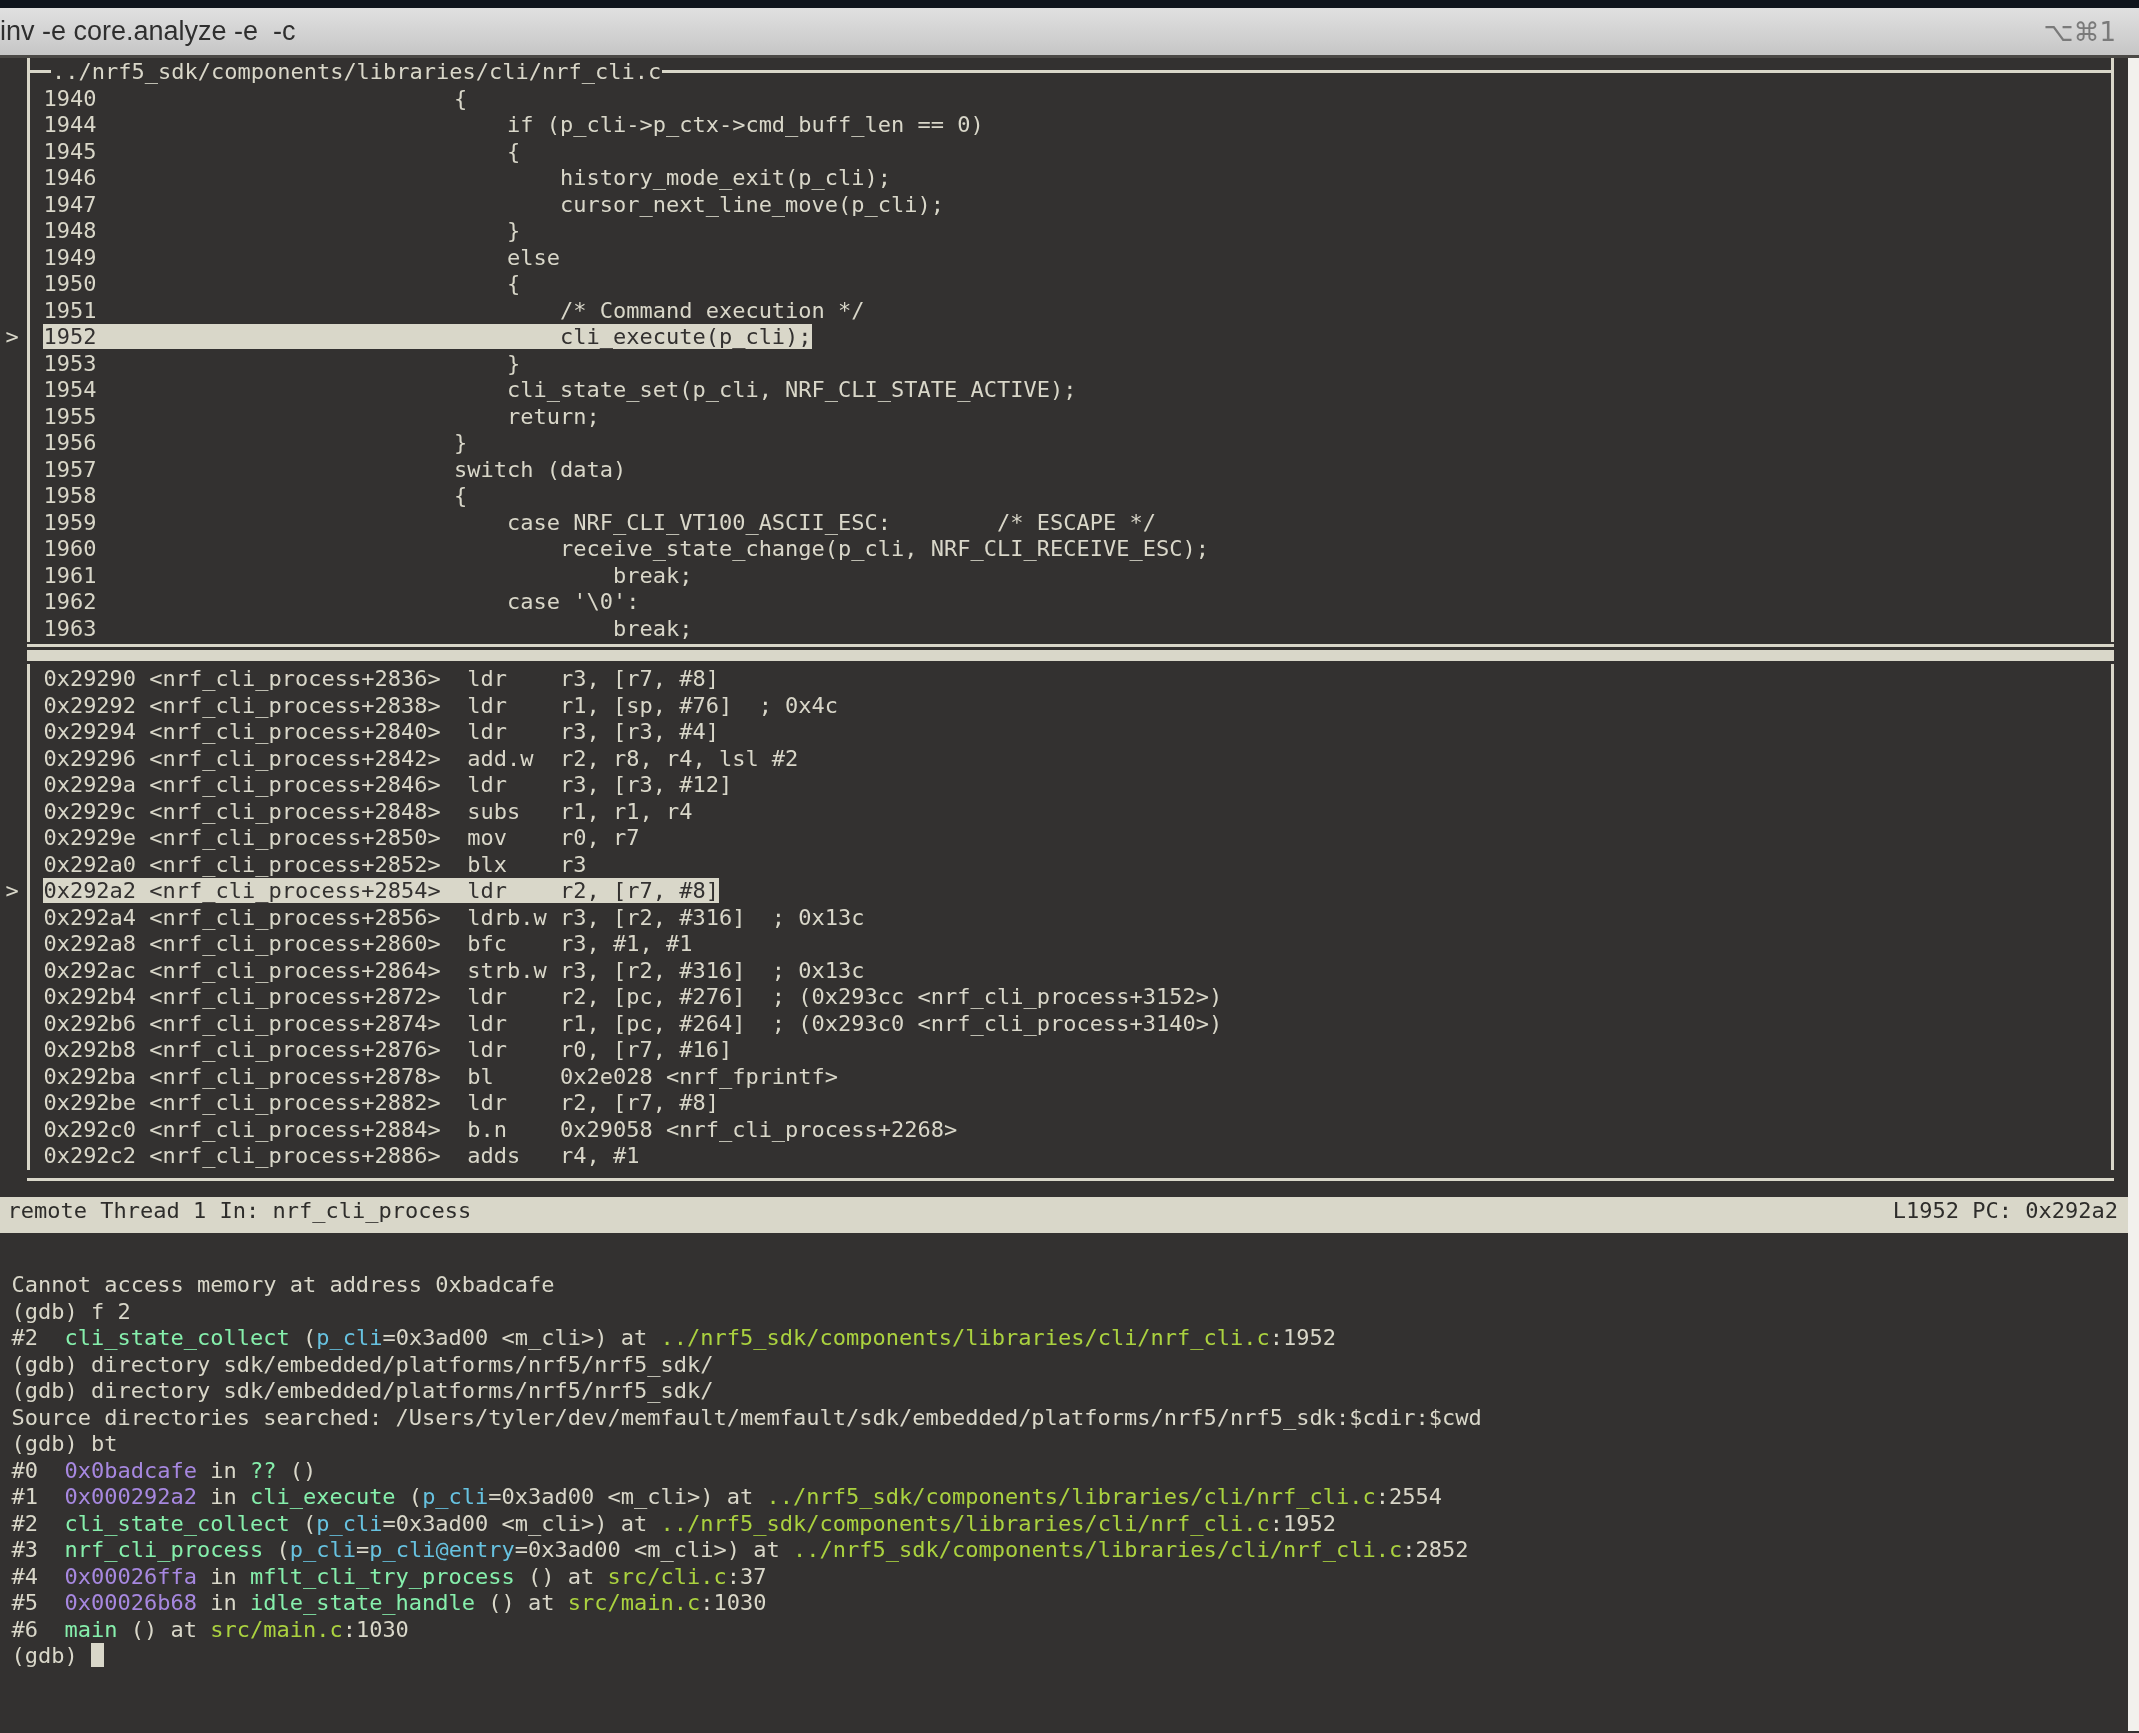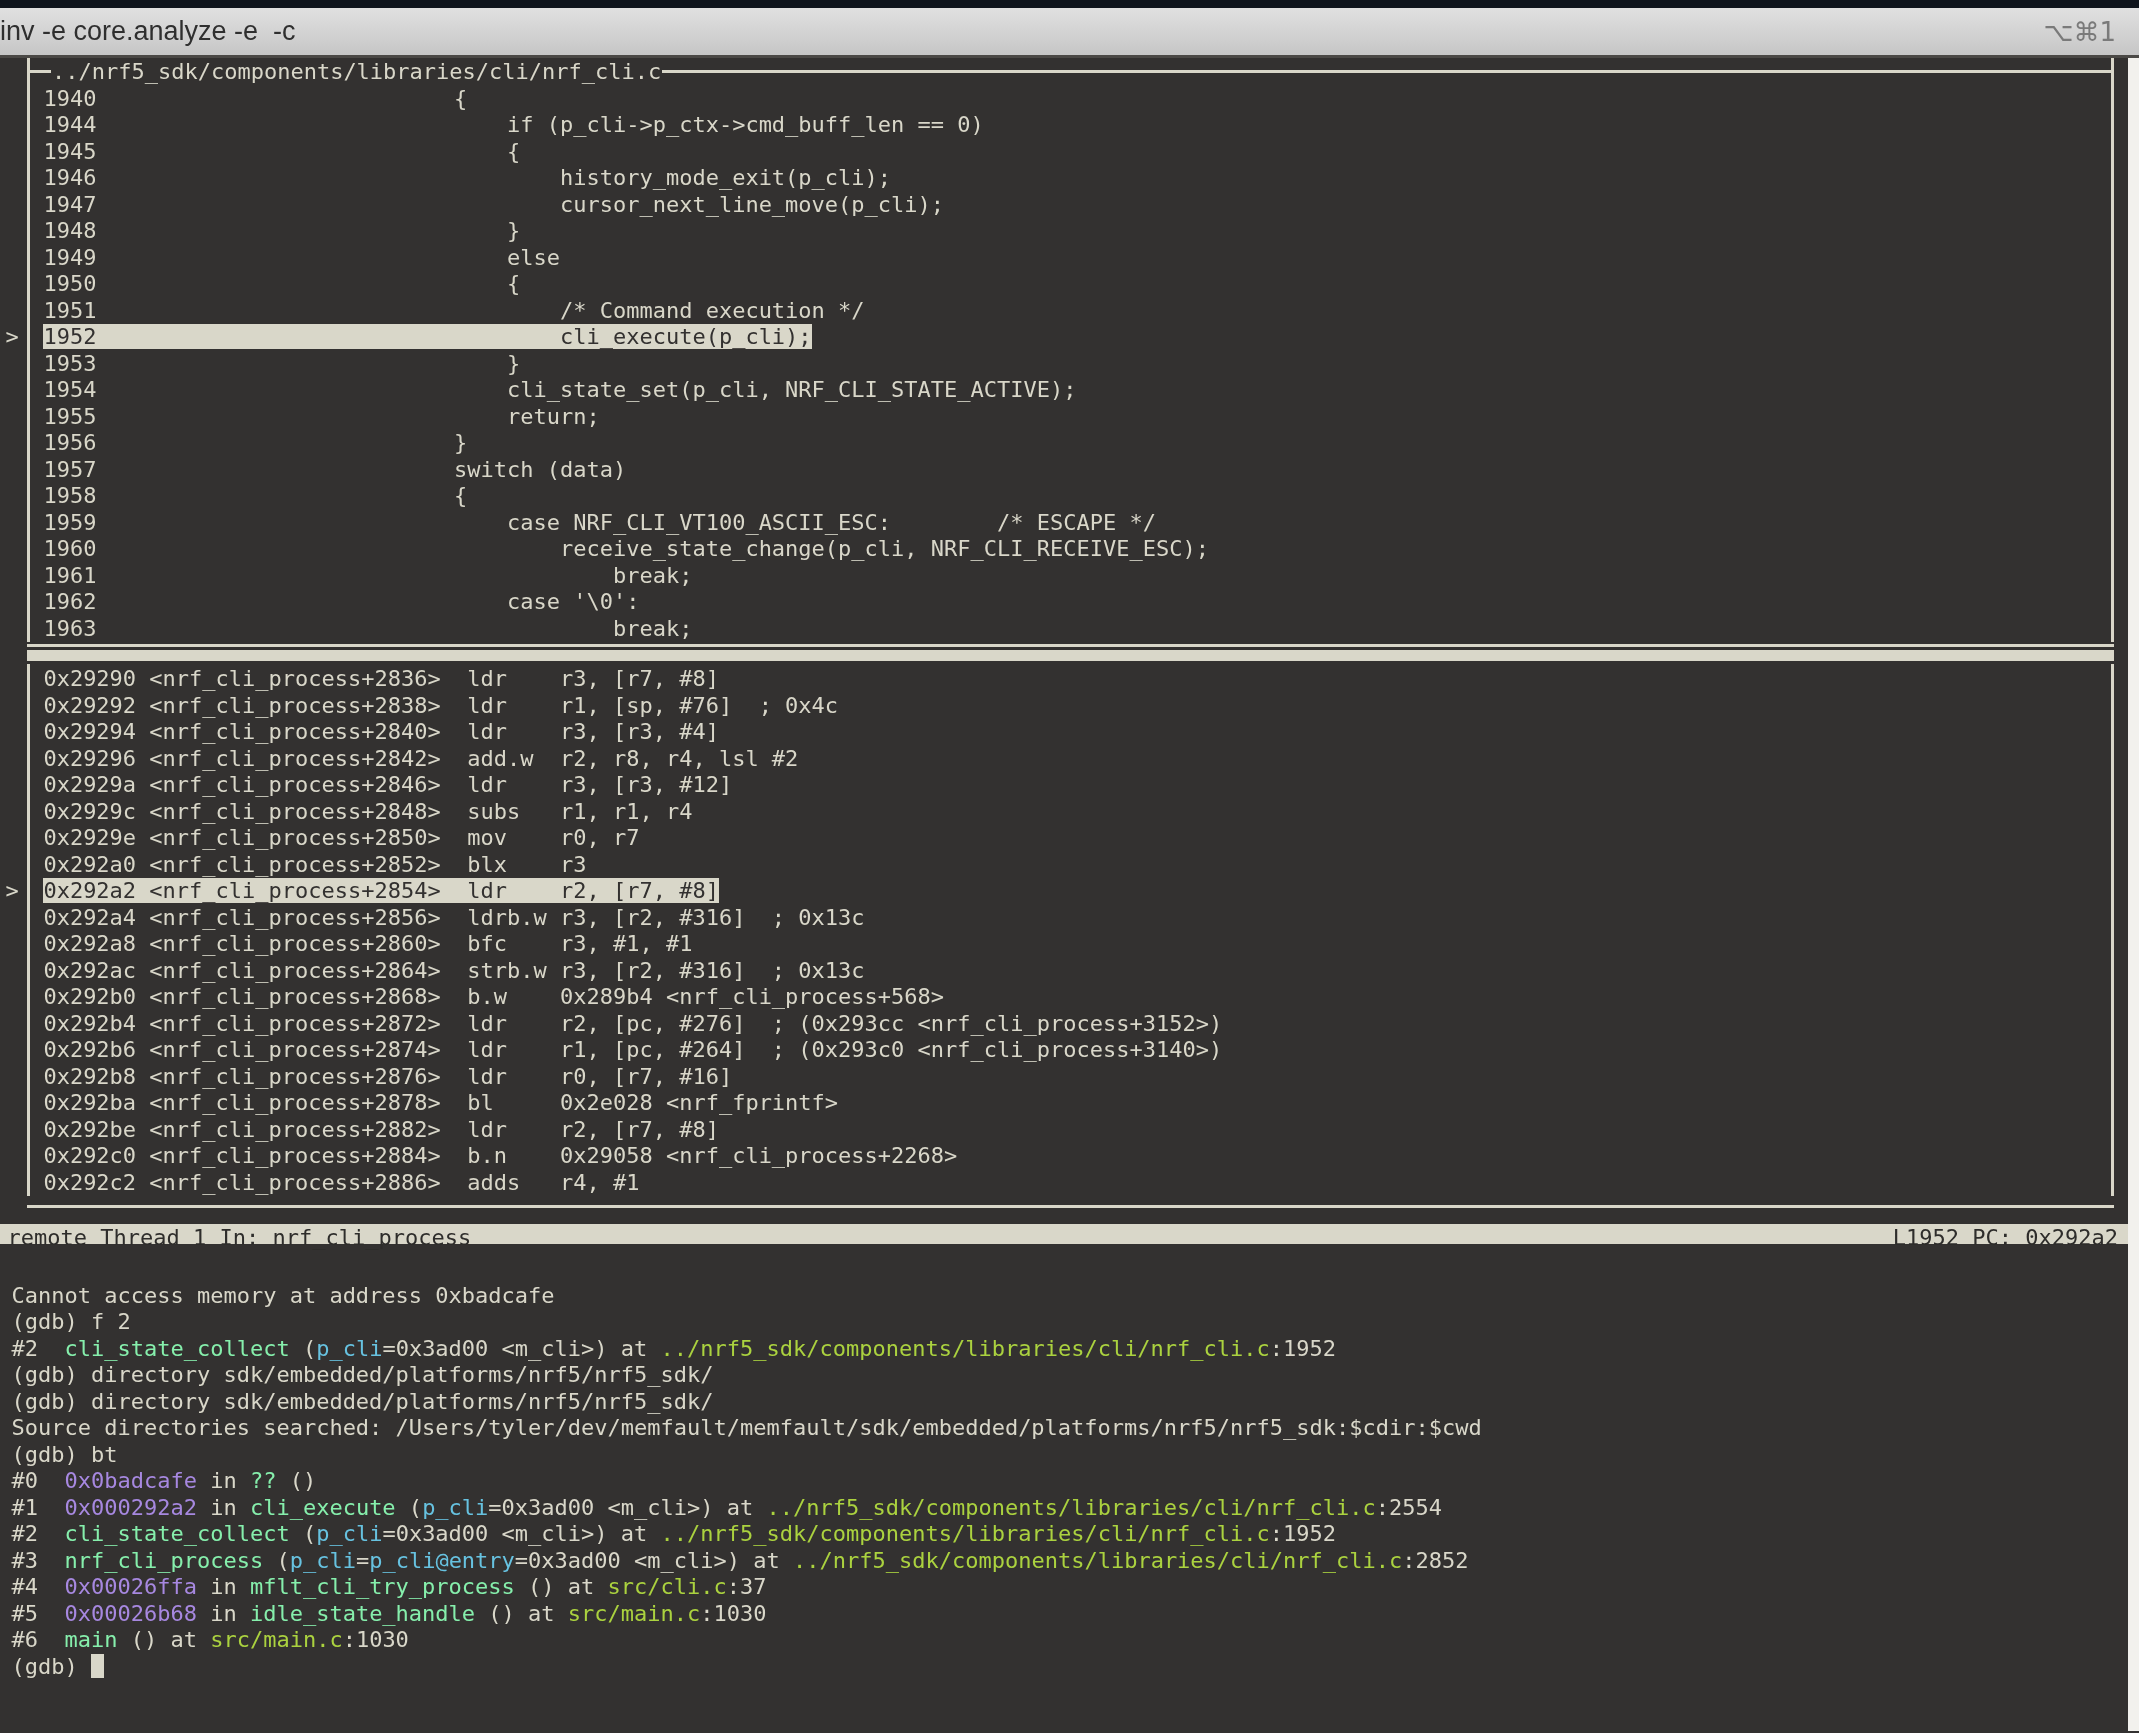--- a/index.html
+++ b/index.html
@@ -21,21 +21,21 @@
   .titlerow .title { position:absolute; left:7.6px; top:0; background:#333130; color:#d9d7c9;
                      font-size:22px; line-height:28px; white-space:pre; padding:0 1px; }
   .row { height:26.5px; line-height:26.5px; font-size:22px; white-space:pre;
          color:#d9d7c9; position:relative; }
   .row .txt.hl { background:#d9d7c9; color:#333130; }
   .marker { position:absolute; left:-38px; color:#d9d7c9; }
   .septhin  { margin:1.9px 25px 0 27px; height:2.9px;  background:#d9d7c9; }
   .septhick { margin:2.9px 25px 0 27px; height:11.5px; background:#d9d7c9; }
   .asmpane { margin-top:2.9px; padding-top:1.9px; }
   .sepbottom { margin-top:8.6px; }
-  .statusbar { margin-top:16.3px; background:#d9d7c9; color:#2e2d2b; height:20px; line-height:28px;
+  .statusbar { margin-top:16.3px; background:#d9d7c9; color:#2e2d2b; height:36px; line-height:28px;
                font-size:22px; display:flex; justify-content:space-between; padding:0 9.6px 0 7.6px;
                white-space:pre; margin-right:11.5px; }
   .console { padding:39px 0 0 11.5px; }
   .c-fg   { color:#d9d7c9; }
   .c-fn   { color:#86efac; }
   .c-addr { color:#a788e0; }
   .c-var  { color:#67c2e0; }
   .c-path { color:#abd23f; }
   .cursor { display:inline-block; width:13.4px; height:24px; background:#d9d7c9;
             vertical-align:-3.8px; }
@@ -93,21 +93,20 @@
         <div class="row"><span class="txt">0x29294 &lt;nrf_cli_process+2840&gt;  ldr    r3, [r3, #4]</span></div>
         <div class="row"><span class="txt">0x29296 &lt;nrf_cli_process+2842&gt;  add.w  r2, r8, r4, lsl #2</span></div>
         <div class="row"><span class="txt">0x2929a &lt;nrf_cli_process+2846&gt;  ldr    r3, [r3, #12]</span></div>
         <div class="row"><span class="txt">0x2929c &lt;nrf_cli_process+2848&gt;  subs   r1, r1, r4</span></div>
         <div class="row"><span class="txt">0x2929e &lt;nrf_cli_process+2850&gt;  mov    r0, r7</span></div>
         <div class="row"><span class="txt">0x292a0 &lt;nrf_cli_process+2852&gt;  blx    r3</span></div>
         <div class="row"><span class="marker">&gt;</span><span class="txt hl">0x292a2 &lt;nrf_cli_process+2854&gt;  ldr    r2, [r7, #8]</span></div>
         <div class="row"><span class="txt">0x292a4 &lt;nrf_cli_process+2856&gt;  ldrb.w r3, [r2, #316]  ; 0x13c</span></div>
         <div class="row"><span class="txt">0x292a8 &lt;nrf_cli_process+2860&gt;  bfc    r3, #1, #1</span></div>
         <div class="row"><span class="txt">0x292ac &lt;nrf_cli_process+2864&gt;  strb.w r3, [r2, #316]  ; 0x13c</span></div>
-        <div class="row"><span class="txt">0x292b0 &lt;nrf_cli_process+2868&gt;  b.w    0x289b4 &lt;nrf_cli_process+568&gt;</span></div>
         <div class="row"><span class="txt">0x292b4 &lt;nrf_cli_process+2872&gt;  ldr    r2, [pc, #276]  ; (0x293cc &lt;nrf_cli_process+3152&gt;)</span></div>
         <div class="row"><span class="txt">0x292b6 &lt;nrf_cli_process+2874&gt;  ldr    r1, [pc, #264]  ; (0x293c0 &lt;nrf_cli_process+3140&gt;)</span></div>
         <div class="row"><span class="txt">0x292b8 &lt;nrf_cli_process+2876&gt;  ldr    r0, [r7, #16]</span></div>
         <div class="row"><span class="txt">0x292ba &lt;nrf_cli_process+2878&gt;  bl     0x2e028 &lt;nrf_fprintf&gt;</span></div>
         <div class="row"><span class="txt">0x292be &lt;nrf_cli_process+2882&gt;  ldr    r2, [r7, #8]</span></div>
         <div class="row"><span class="txt">0x292c0 &lt;nrf_cli_process+2884&gt;  b.n    0x29058 &lt;nrf_cli_process+2268&gt;</span></div>
         <div class="row"><span class="txt">0x292c2 &lt;nrf_cli_process+2886&gt;  adds   r4, #1</span></div>
       </div>
   </div>
 

